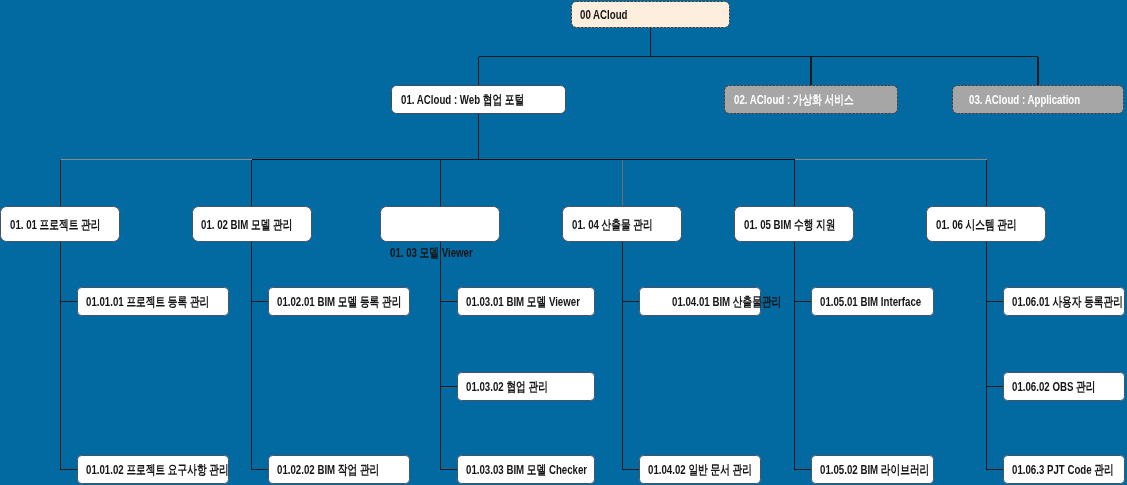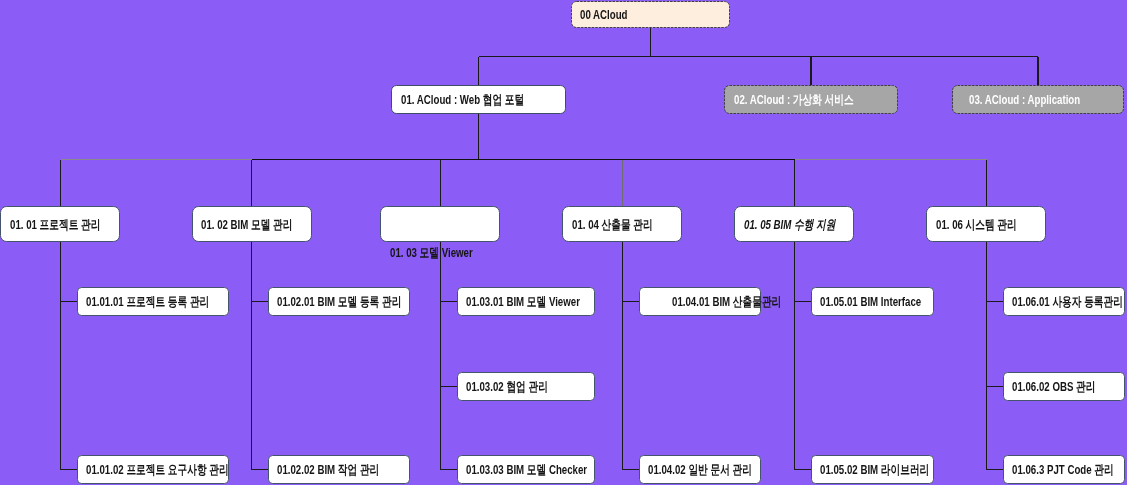--- a/index.html
+++ b/index.html
@@ -1,21 +1,21 @@
 <!DOCTYPE html>
 <html><head>
 <meta charset="utf-8">
 <title>ACloud WBS</title>
 <style>
   html, body { margin:0; padding:0; background:#ffffff; }
   #canvas {
     position: relative;
     width: 1127px; height: 485px;
     overflow: hidden;
-    background: #8b5cf6;
+    background: #0369a1;
     font-family: "Liberation Sans", sans-serif;
   }
   #shapes { position:absolute; left:0; top:0; width:1127px; height:485px; }
   #shapes line { stroke:#1a1a1a; stroke-width:1.1; shape-rendering:crispEdges; }
   #shapes line.seg-light { stroke:#8a8a8a; }
   #shapes line.seg-dark { stroke:#111111; }
   #shapes line.seg-mid { stroke:#6e6e6e; }
   .bx-root { fill:#fdeedd; stroke:#3f3f3f; stroke-width:1; stroke-dasharray:2.5 1.1; }
   .bx-l2   { fill:#ffffff; stroke:#3e4d63; stroke-width:1; }
   .bx-gray { fill:#a6a6a6; stroke:#3f3f3f; stroke-width:1; stroke-dasharray:2.5 1.1; }
@@ -141,21 +141,21 @@
     </div>
 <div class="lab " style="left:571.5px;top:206px;height:36px;">
       <span class="lab-t">01. 04 산출물 관리</span>
     </div>
 <div class="lab " style="left:648.0px;top:287px;height:29px;margin-left:24px;">
       <span class="lab-t">01.04.01  BIM 산출물관리</span>
     </div>
 <div class="lab " style="left:648.0px;top:455px;height:29px;">
       <span class="lab-t">01.04.02  일반 문서 관리</span>
     </div>
-<div class="lab " style="left:743.5px;top:206px;height:36px;font-style:italic;">
+<div class="lab " style="left:743.5px;top:206px;height:36px;">
       <span class="lab-t">01. 05 BIM 수행 지원</span>
     </div>
 <div class="lab " style="left:820.0px;top:287px;height:29px;">
       <span class="lab-t">01.05.01  BIM Interface</span>
     </div>
 <div class="lab " style="left:820.0px;top:455px;height:29px;">
       <span class="lab-t">01.05.02  BIM 라이브러리</span>
     </div>
 <div class="lab " style="left:935.5px;top:206px;height:36px;">
       <span class="lab-t">01. 06 시스템 관리</span>

